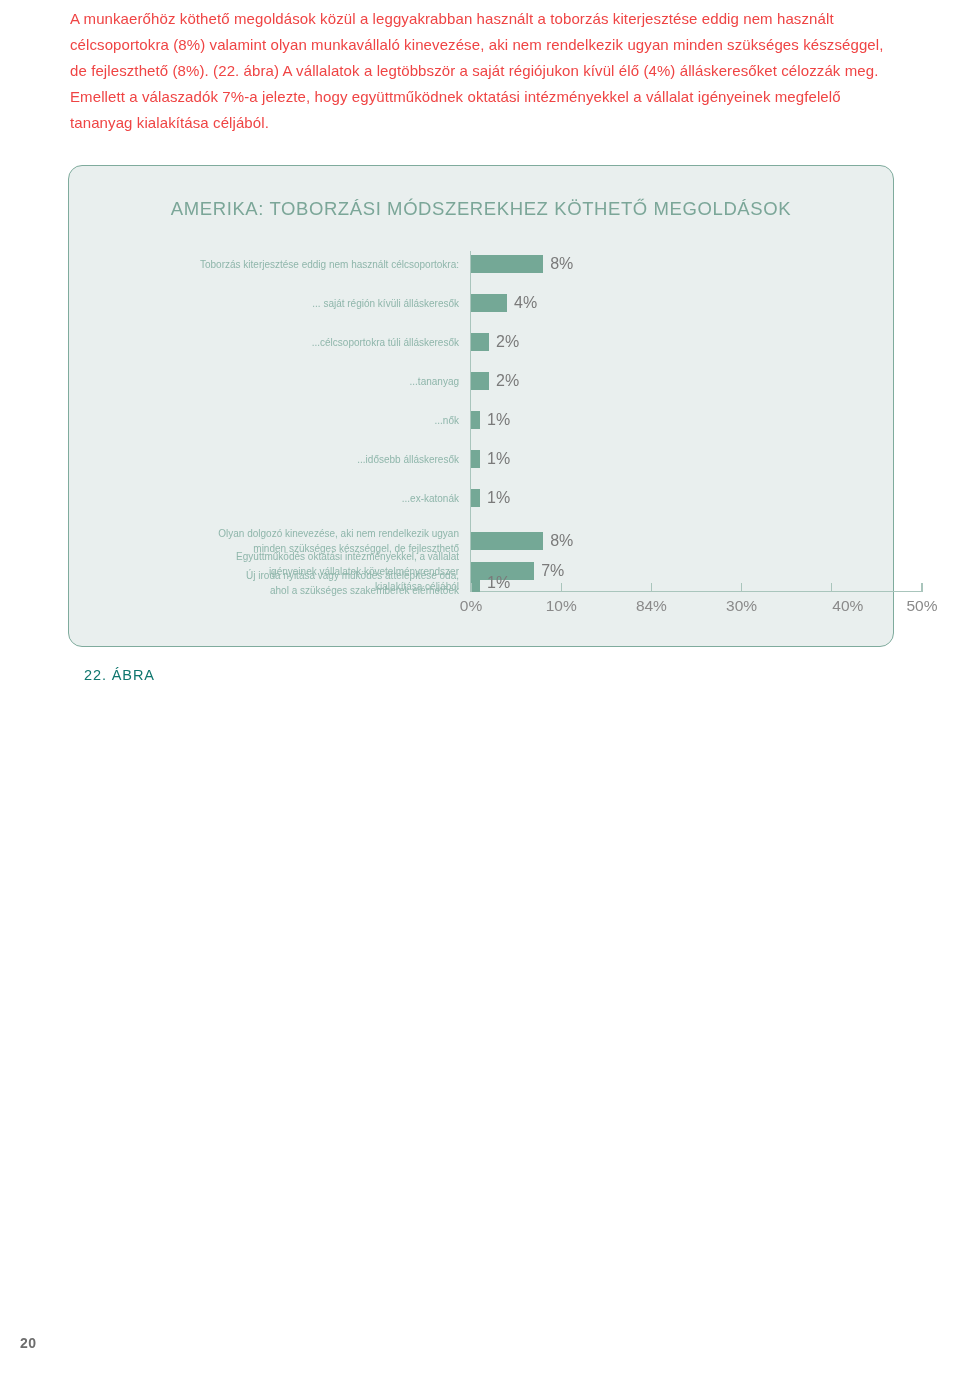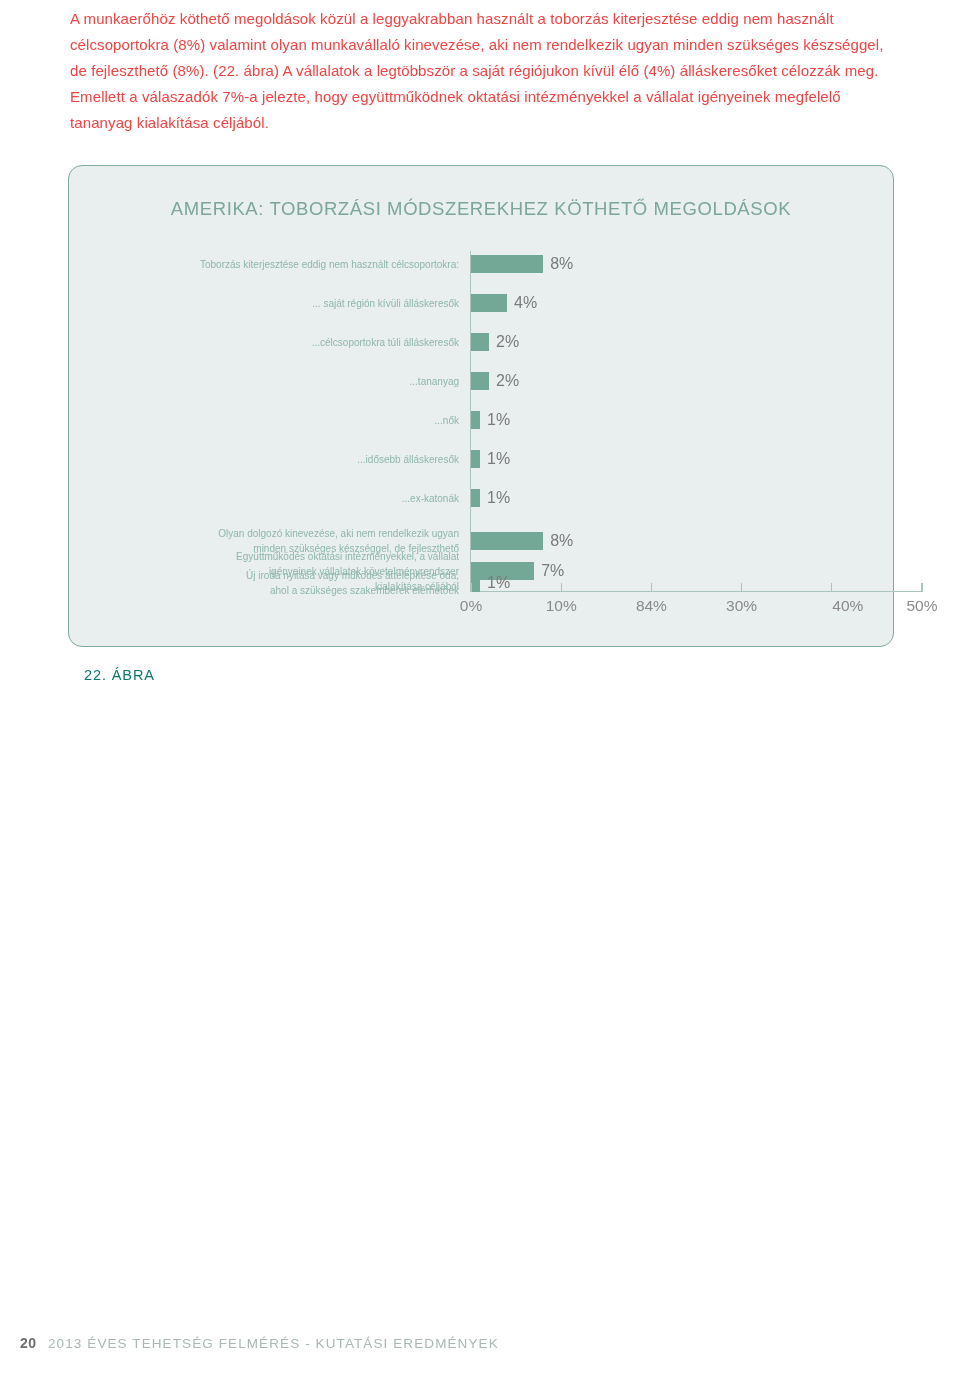--- a/index.html
+++ b/index.html
@@ -252,14 +252,13 @@
         <div class="tick" style="left: 826.3px;"></div>
         <div class="tick-label" style="left: 827px;">50%</div>
       </div>
   </div>
 </div>
 
 <div id="figure-caption">22. ÁBRA</div>
 
 <div id="page-footer">
   <span id="page-number">20</span>
-  <span id="footer-title">2013 ÉVES TEHETSÉG FELMÉRÉS - KUTATÁSI EREDMÉNYEK</span>
 </div>
 
 </body></html>

